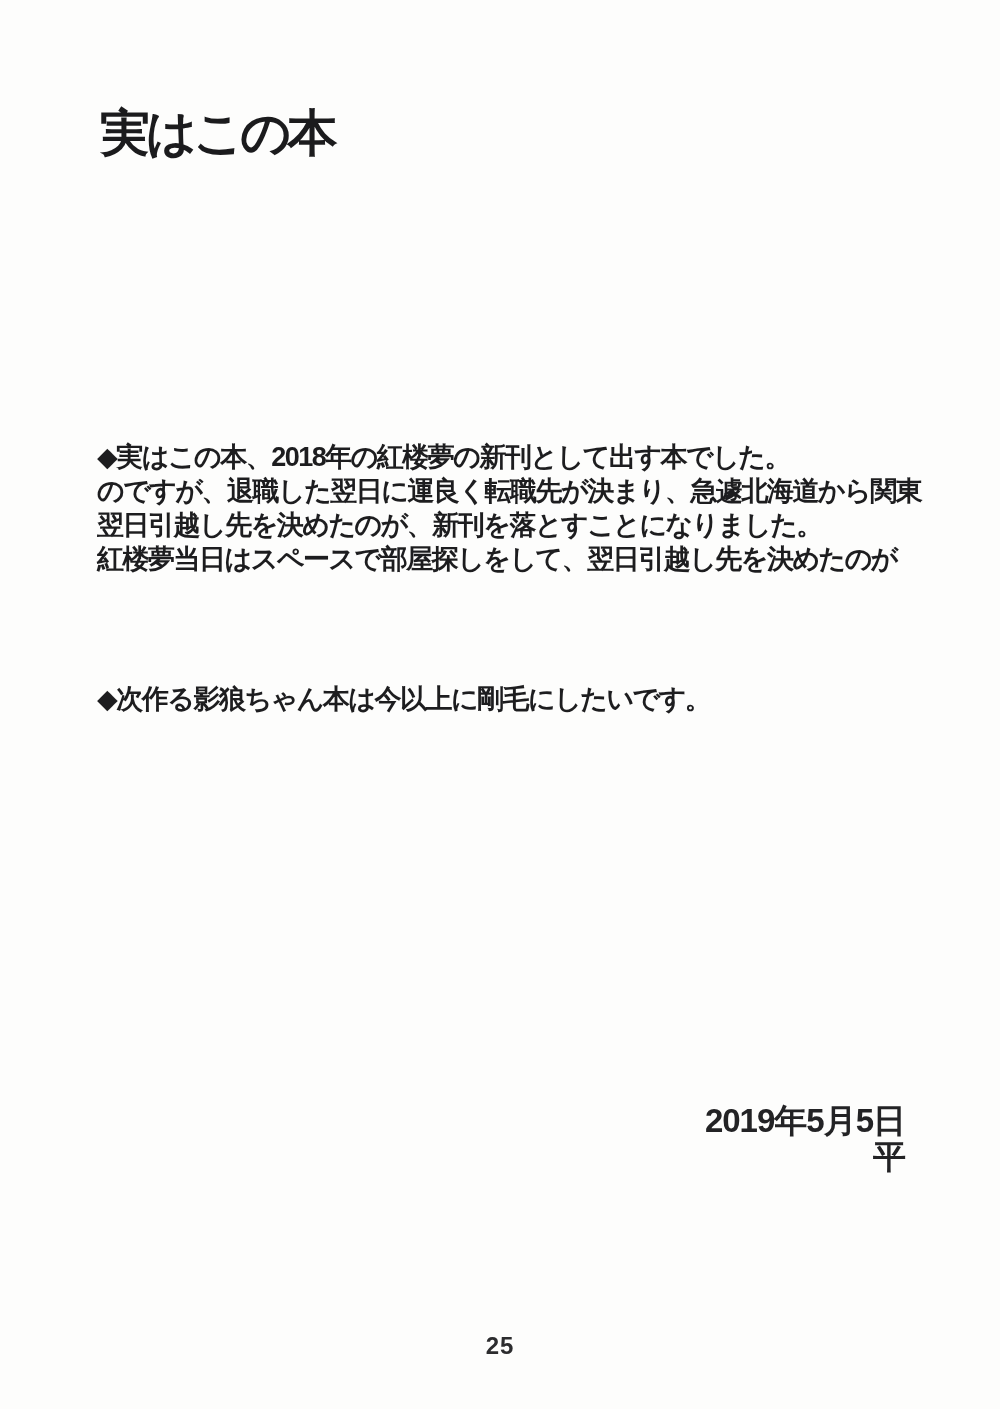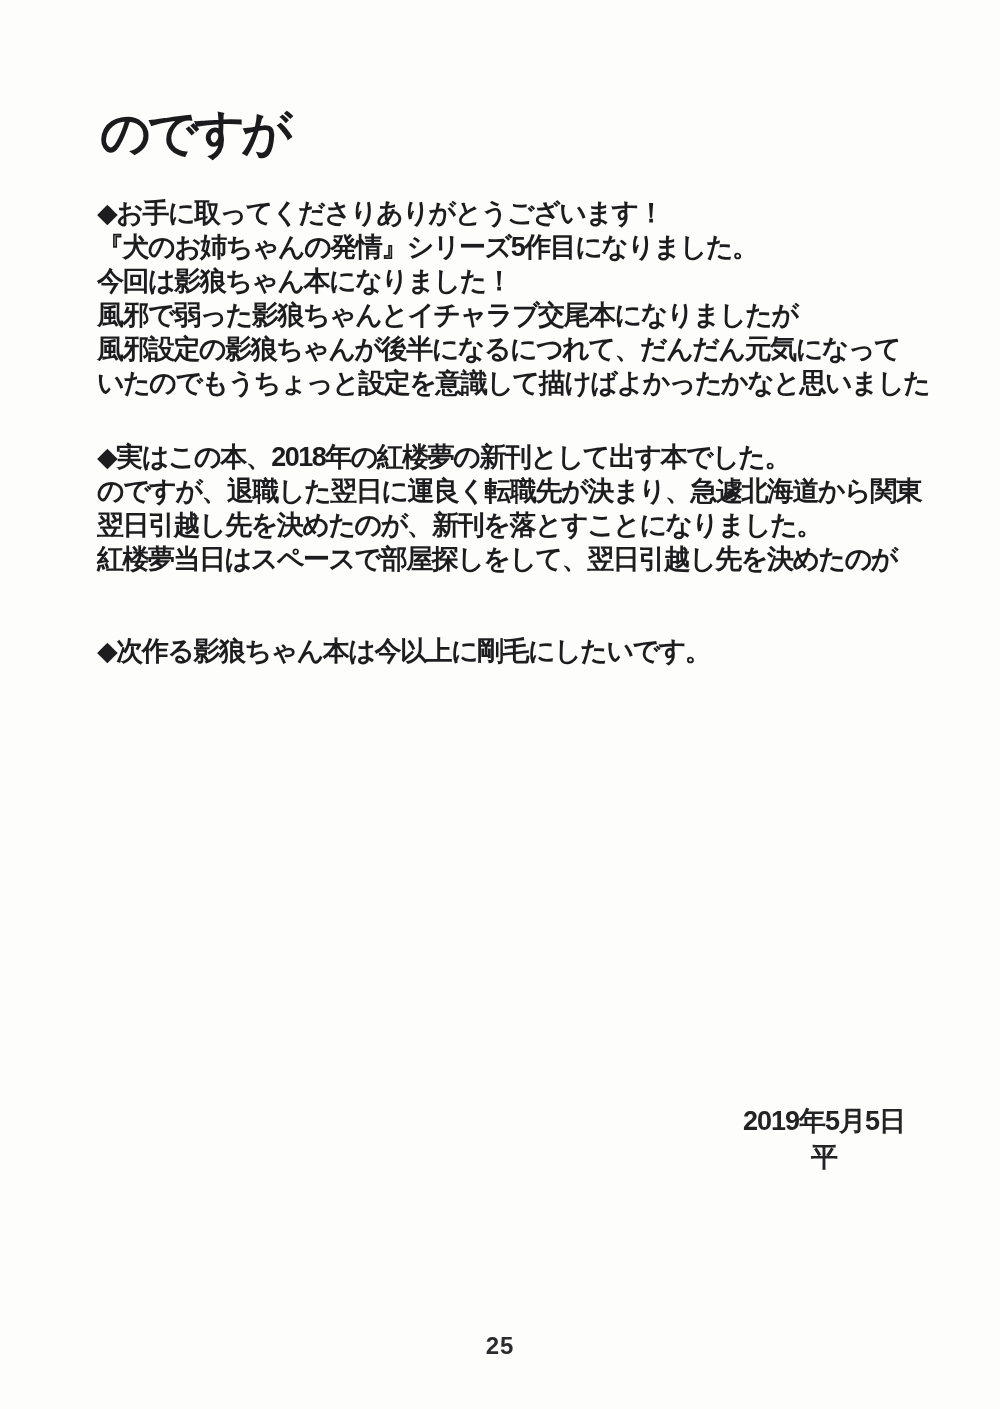--- a/index.html
+++ b/index.html
@@ -32,31 +32,31 @@
     left: 97px;
     right: 60px;
     font-size: 27px;
     font-weight: 700;
     letter-spacing: -1.5px;
     line-height: 34px;
     color: #1d1d1f;
   }
   .para-1 { top: 196px; }
   .para-2 { top: 440px; }
-  .para-3 { top: 634px; }
+  .para-3 { top: 682px; }
   .line {
     display: block;
     white-space: nowrap;
   }
   .colophon {
     position: absolute;
     right: 95px;
     top: 1103px;
-    text-align: center;
-    font-size: 27px;
+    text-align: right;
+    font-size: 33px;
     font-weight: 700;
     letter-spacing: -1px;
     line-height: 36px;
     color: #232325;
   }
   .colophon .sig-line { display: block; }
   .page-number {
     position: absolute;
     left: 0;
     right: 0;
@@ -66,30 +66,22 @@
     font-weight: 700;
     letter-spacing: 1px;
     color: #2c2c2e;
   }
 </style>
 </head>
 <body>
 
 <div class="page">
 
-  <h1 class="title">のですが</h1>
+  <h1 class="title">実はこの本</h1>
 
-  <div class="para para-1">
-    <span class="line">◆お手に取ってくださりありがとうございます！</span>
-    <span class="line">『犬のお姉ちゃんの発情』シリーズ5作目になりました。</span>
-    <span class="line">今回は影狼ちゃん本になりました！</span>
-    <span class="line">風邪で弱った影狼ちゃんとイチャラブ交尾本になりましたが</span>
-    <span class="line">風邪設定の影狼ちゃんが後半になるにつれて、だんだん元気になって</span>
-    <span class="line">いたのでもうちょっと設定を意識して描けばよかったかなと思いました</span>
-  </div>
 
   <div class="para para-2">
     <span class="line">◆実はこの本、2018年の紅楼夢の新刊として出す本でした。</span>
     <span class="line">のですが、退職した翌日に運良く転職先が決まり、急遽北海道から関東</span>
     <span class="line">翌日引越し先を決めたのが、新刊を落とすことになりました。</span>
     <span class="line">紅楼夢当日はスペースで部屋探しをして、翌日引越し先を決めたのが</span>
   </div>
 
   <div class="para para-3">
     <span class="line">◆次作る影狼ちゃん本は今以上に剛毛にしたいです。</span>

